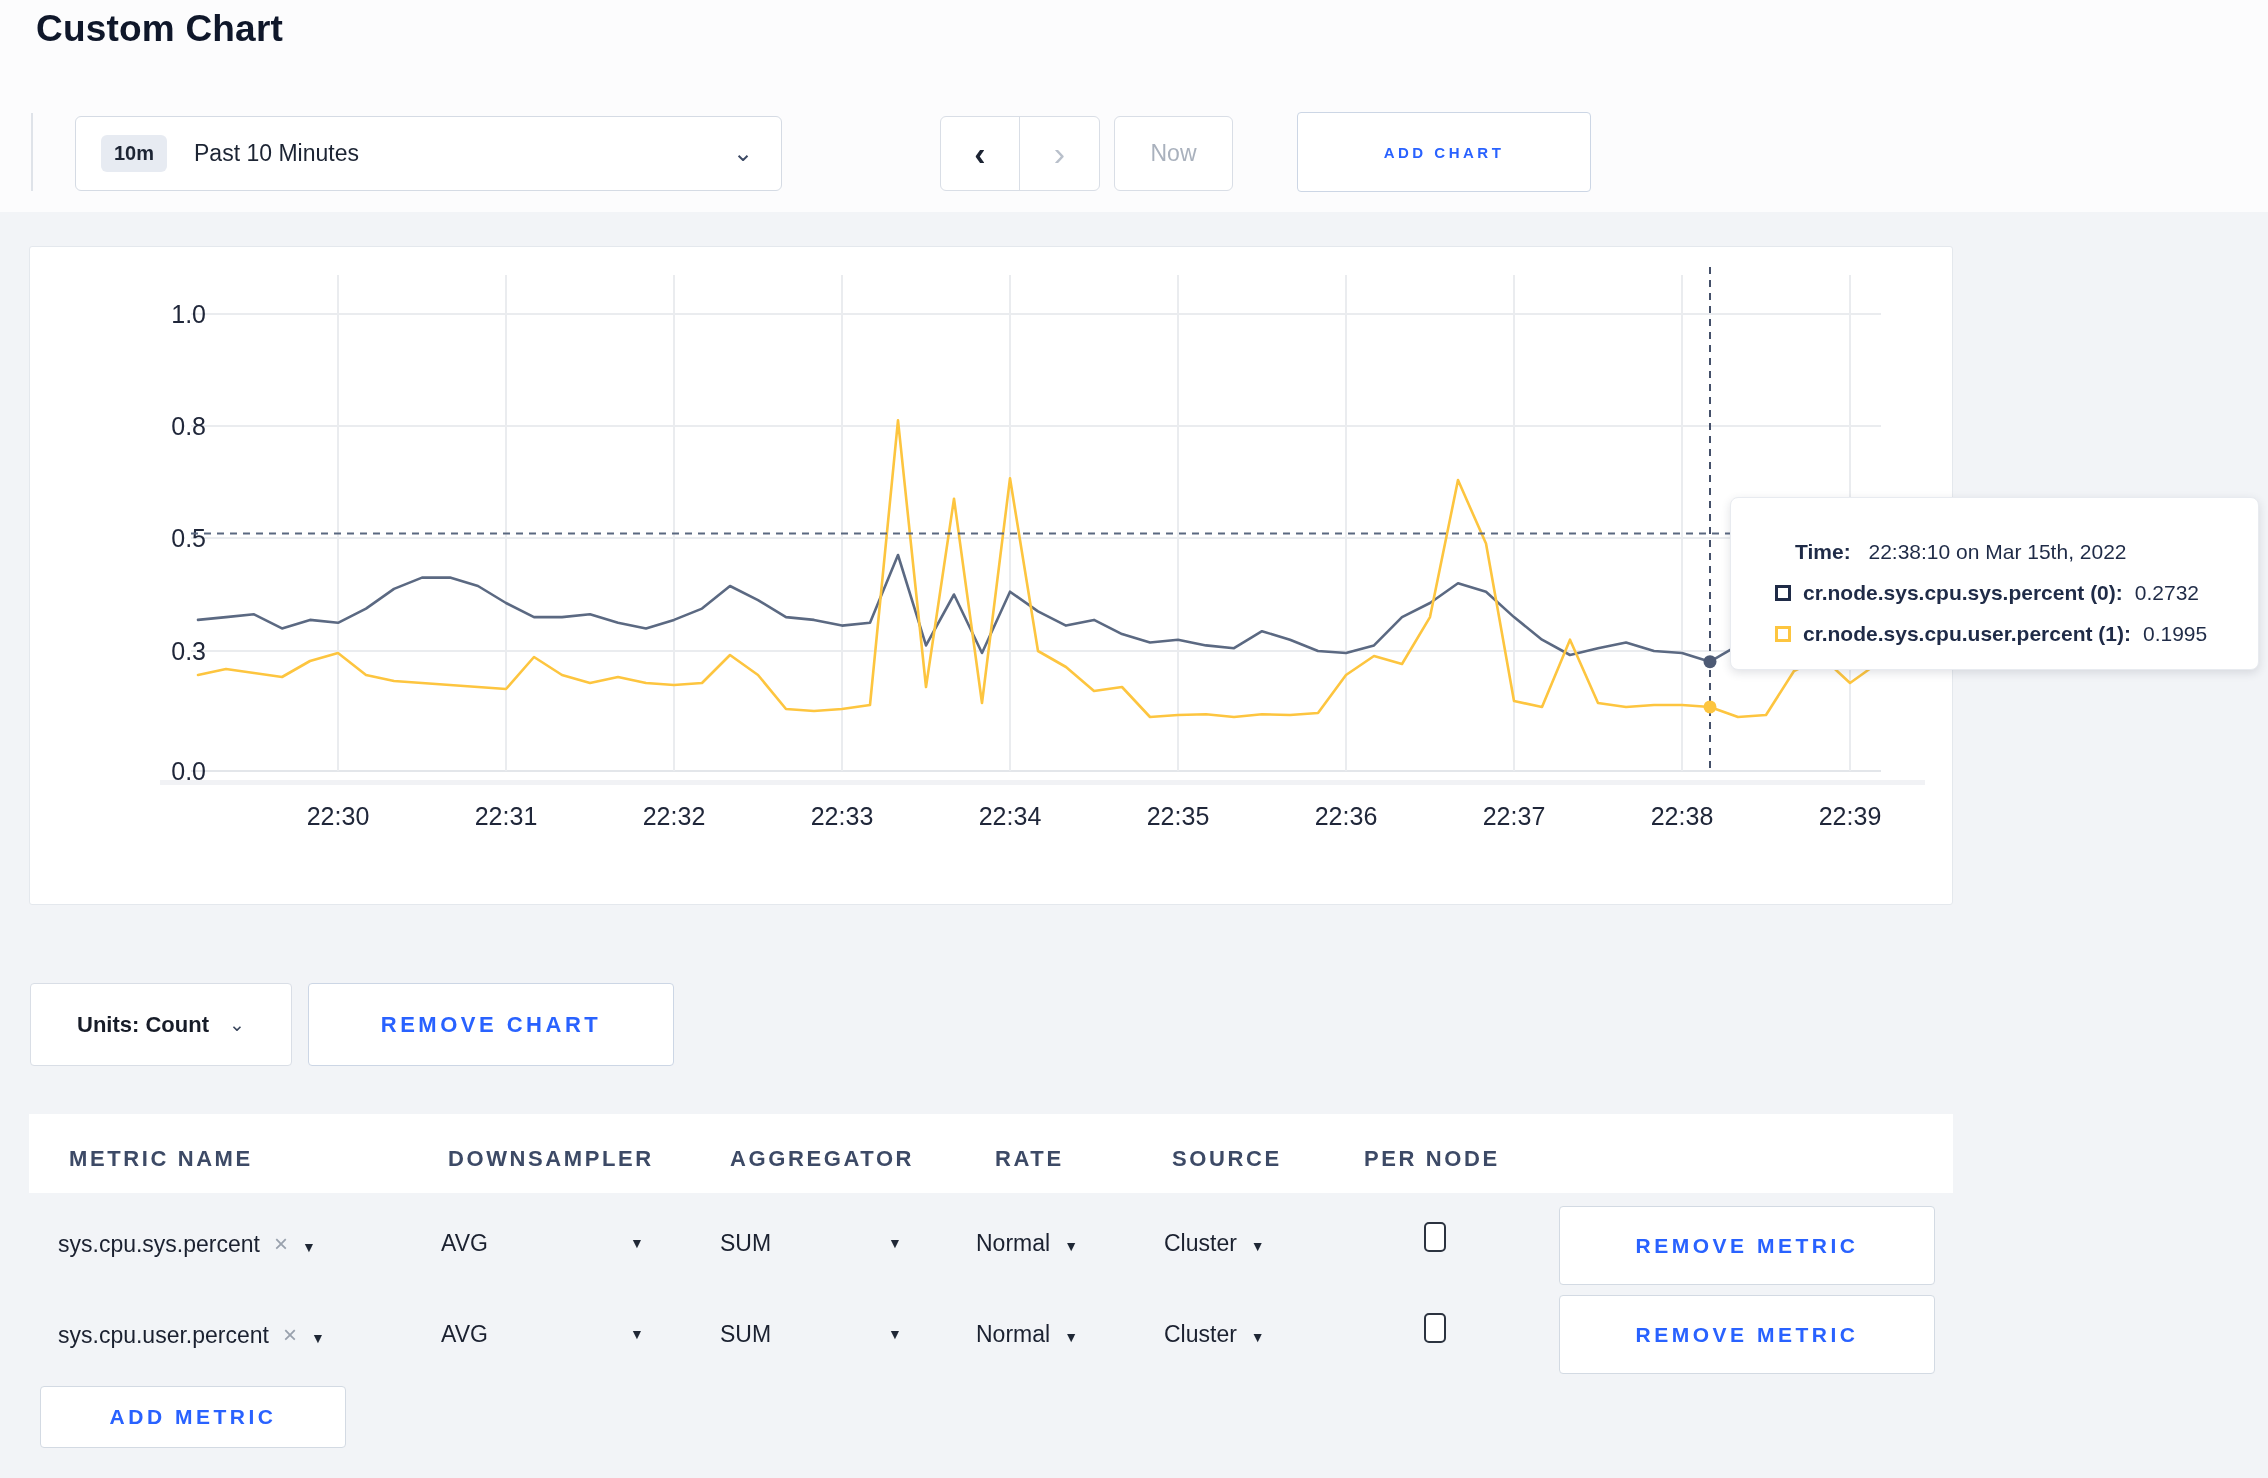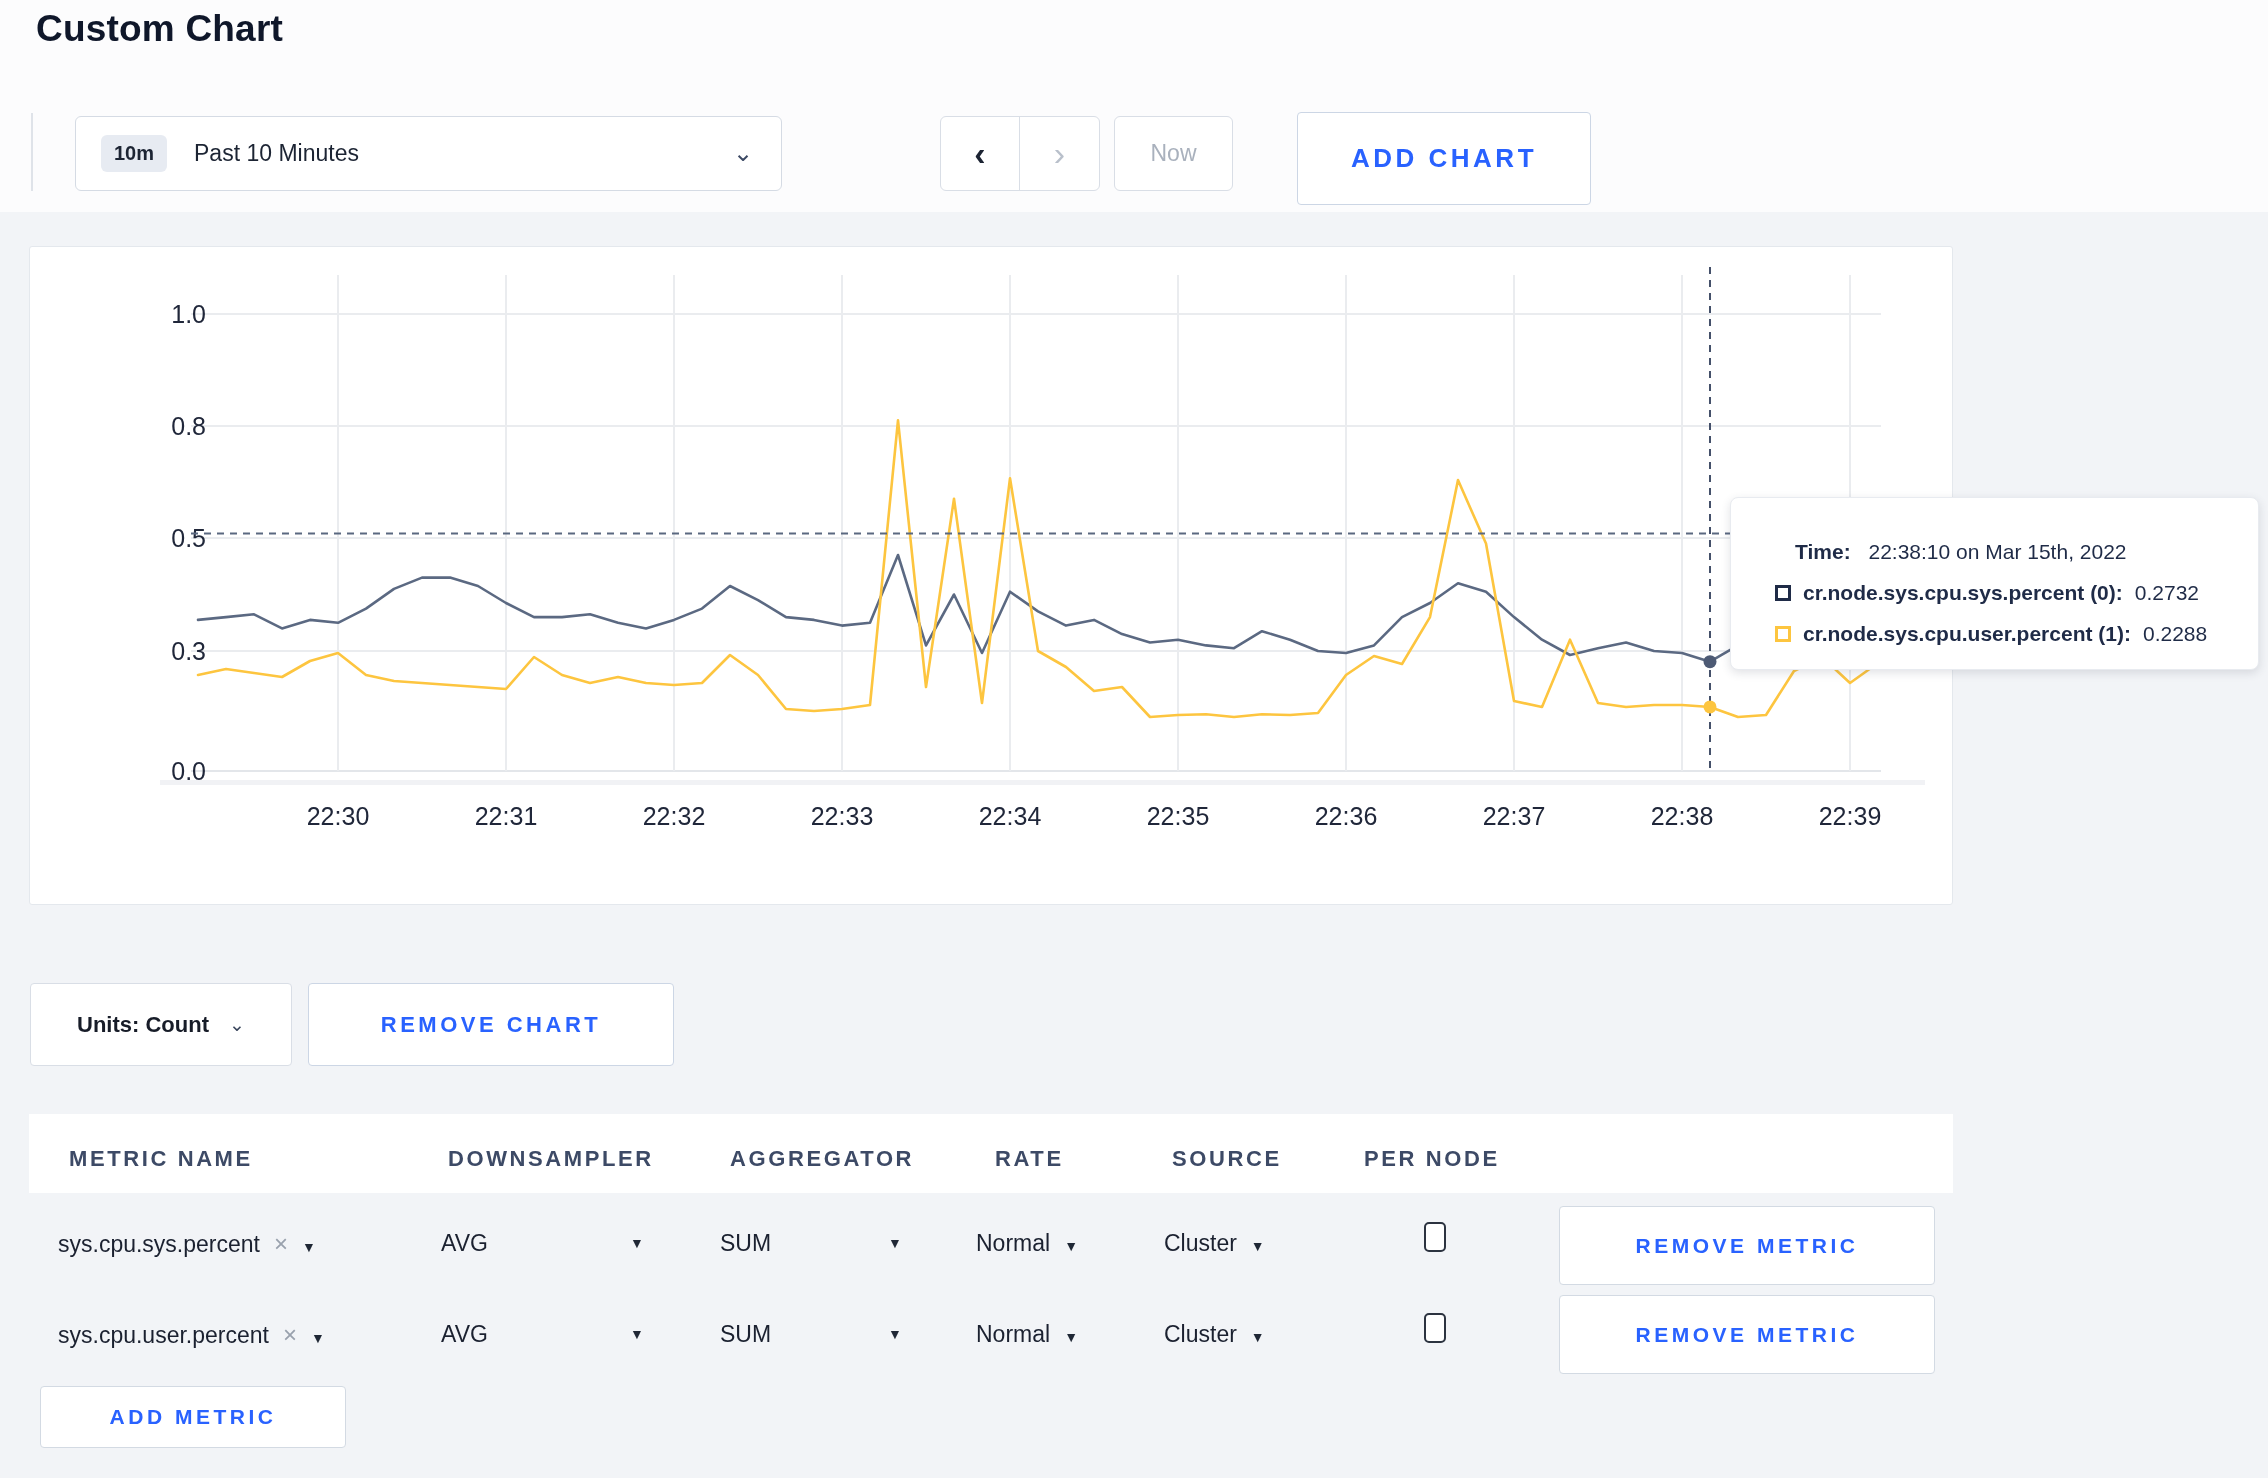--- a/index.html
+++ b/index.html
@@ -12,21 +12,21 @@
   .ts-dropdown { position:absolute; left:75px; top:116px; width:707px; height:75px; background:#fff; border:1px solid #d5dbe4; border-radius:6px; display:flex; align-items:center; cursor:pointer; }
   .ts-badge { margin-left:25px; background:#e7ebf2; border-radius:6px; padding:7px 13px; font-size:20px; font-weight:bold; color:#1c2433; }
   .ts-label { margin-left:27px; font-size:23px; color:#1c2433; }
   .ts-chev { position:absolute; right:28px; top:22px; font-size:24px; color:#3c4964; }
   .navgrp { position:absolute; left:940px; top:116px; width:160px; height:75px; background:#fff; border:1px solid #d9dee6; border-radius:6px; display:flex; }
   .navbtn { width:50%; display:flex; align-items:center; justify-content:center; font-size:34px; cursor:pointer; }
   .navbtn.prev { border-right:1px solid #d9dee6; color:#1c2433; font-weight:bold; }
   .navbtn.next { color:#b9c0cb; }
   .now-btn { position:absolute; left:1114px; top:116px; width:119px; height:75px; background:#fff; border:1px solid #d9dee6; border-radius:6px; font-size:23px; color:#a9b1bd; display:flex; align-items:center; justify-content:center; }
   .blue-btn { background:#fff; border:1px solid #ccd6e5; border-radius:4px; color:#2962ff; font-weight:bold; letter-spacing:3.5px; display:flex; align-items:center; justify-content:center; cursor:pointer; }
-  .add-chart { position:absolute; left:1297px; top:112px; width:294px; height:93px; font-size:26px; }
+  .add-chart { position:absolute; left:1297px; top:112px; width:294px; height:80px; font-size:15px; }
 
   
   .chart-card { position:absolute; left:29px; top:246px; width:1924px; height:659px; background:#fff; border:1px solid #e4e8ed; border-radius:3px; }
   .chart-card svg { position:absolute; left:0; top:0; }
 
   
   .tooltip { position:absolute; left:1730px; top:497px; width:529px; height:173px; background:#fff; border:1px solid #e8ebf0; border-radius:8px; box-shadow:0 3px 10px rgba(40,50,70,.14); z-index:5; font-size:21px; color:#1f2b47; }
   .tt-row1 { margin:42px 0 0 64px; }
   .tt-row { margin:17px 0 0 44px; display:flex; align-items:center; }
   .tt-label { font-weight:bold; }
@@ -121,21 +121,21 @@
     <span class="tt-val">22:38:10 on Mar 15th, 2022</span>
   </div>
   <div class="tt-row">
     <span class="tt-swatch" id="sw0" style="border-color: rgb(31, 43, 71);"></span>
     <span class="tt-label">cr.node.sys.cpu.sys.percent (0):</span>
     <span class="tt-val">0.2732</span>
   </div>
   <div class="tt-row">
     <span class="tt-swatch" id="sw1" style="border-color: rgb(253, 197, 63);"></span>
     <span class="tt-label">cr.node.sys.cpu.user.percent (1):</span>
-    <span class="tt-val">0.2288</span>
+    <span class="tt-val">0.1995</span>
   </div>
 </div>
 
 <div class="units-box">
   <span class="units-label">Units: Count</span>
   <span class="units-chev">⌄</span>
 </div>
 <div class="blue-btn remove-chart">REMOVE CHART</div>
 
 <div class="thead-strip"></div>

